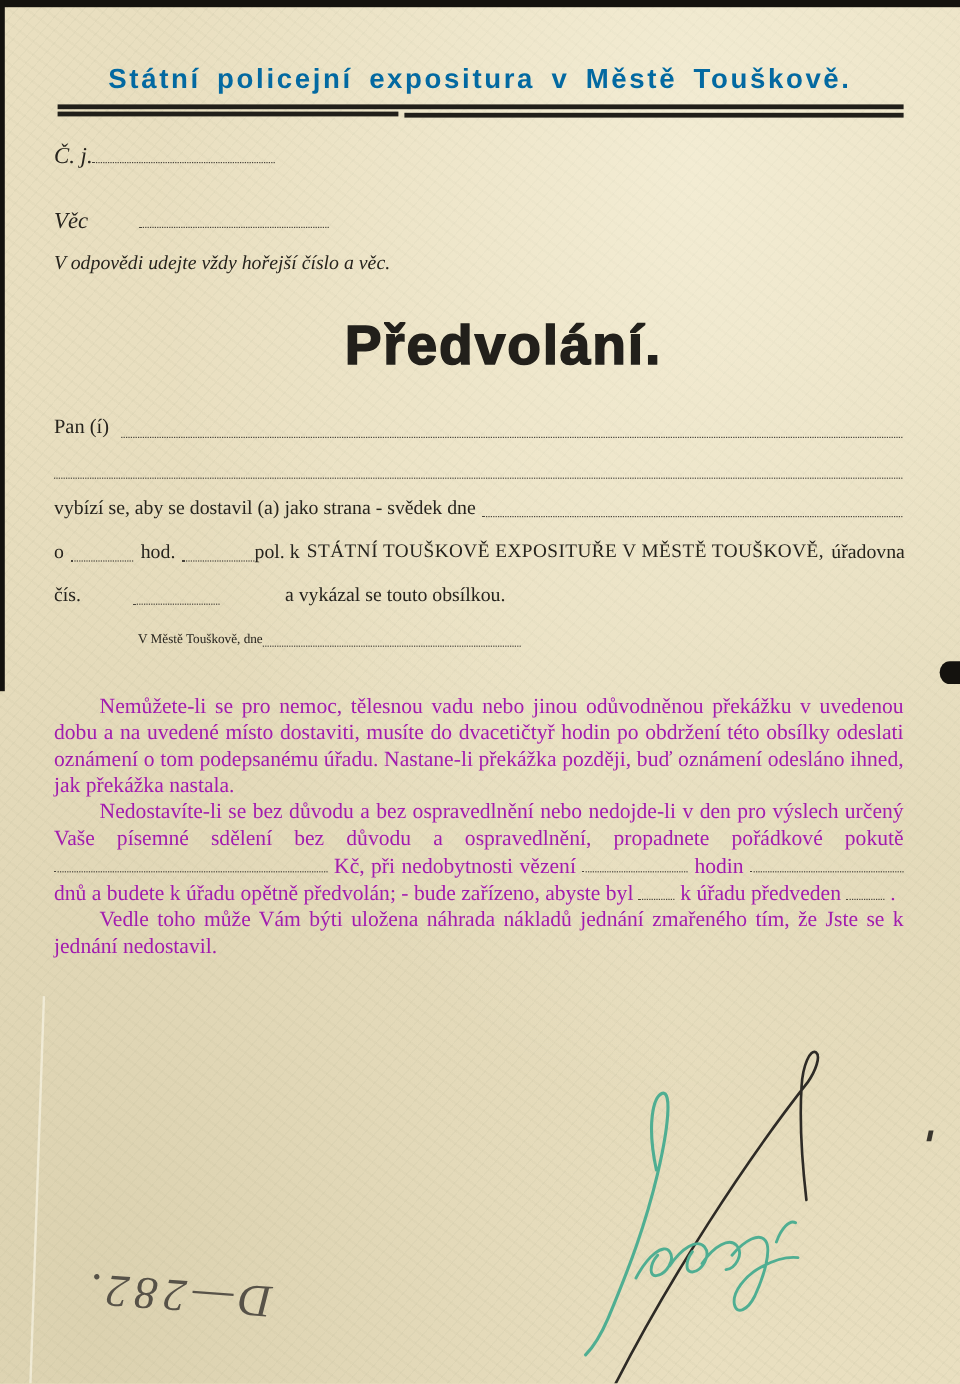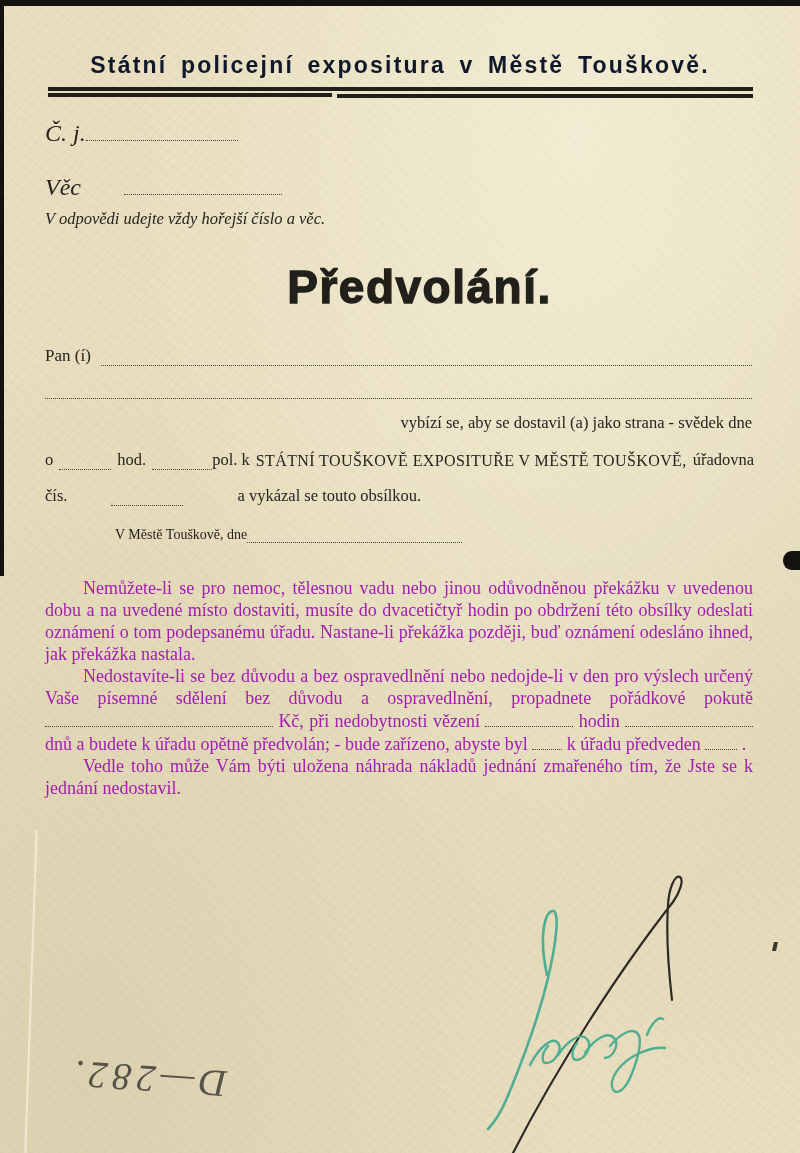--- a/index.html
+++ b/index.html
@@ -11,29 +11,29 @@
       radial-gradient(ellipse at 10% 95%, rgba(188,178,138,.30), transparent 50%),
       radial-gradient(ellipse at 95% 60%, rgba(200,190,150,.22), transparent 45%),
       repeating-linear-gradient(37deg, rgba(150,150,118,.05) 0 2px, transparent 2px 9px),
       repeating-linear-gradient(-49deg, rgba(120,135,110,.05) 0 1px, transparent 1px 7px);
     color:#26231d;}
   .abs{position:absolute;}
   .edge{background:#14120e;}
   .rule{position:absolute;background:#211f1a;height:3.5px;}
   .masthead{left:0;right:0;top:52px;text-align:center;
     font-family:"Liberation Sans", sans-serif;font-weight:700;font-size:23px;
-    letter-spacing:2.2px;word-spacing:5px;color:#0f172a;}
+    letter-spacing:2.2px;word-spacing:5px;color:#0369a1;}
   .ital{font-style:italic;}
-  .lbl-line{font-size:24px;font-style:italic;display:flex;align-items:baseline;}
+  .lbl-line{font-size:19px;font-style:italic;display:flex;align-items:baseline;}
   .dots{display:inline-block;border-bottom:1.6px dotted #4a453c;height:.95em;vertical-align:baseline;}
   .dots.grow{flex:1;}
   .doc-title{left:0;right:0;top:260px;text-align:center;
     font-family:"Liberation Sans", sans-serif;font-weight:700;font-size:46px;
     letter-spacing:1.5px;color:#22201b;margin-left:39px;-webkit-text-stroke:1.3px #22201b;}
-  .formline{font-size:16.5px;display:flex;align-items:flex-end;white-space:nowrap;}
+  .formline{font-size:16.5px;display:flex;align-items:center;white-space:nowrap;}
   .caps{font-size:16px;letter-spacing:.4px;}
   .bodytext{position:absolute;left:45px;right:47px;top:577px;}
   .para{margin:0;text-align:justify;text-indent:38px;font-size:18px;line-height:22px;color:#a21caf;}
   .hand-dark{color:#45413a;font-family:"Liberation Serif", serif;font-style:italic;
     font-size:38px;letter-spacing:5px;transform:rotate(184deg);opacity:.88;}
   .crease{position:absolute;width:2px;background:rgba(255,253,240,.55);}
   svg{display:block;}
 </style>
 </head>
 <body>
@@ -60,42 +60,42 @@
 <div class="abs ital" style="left:45px;top:209px;font-size:16.5px;">V odpovědi udejte vždy hořejší číslo a věc.</div>
 
 <div class="abs doc-title">Předvolání.</div>
 
 <div class="abs formline" style="left:45px;top:346px;right:48px;font-size:17px;">
   <span>Pan (í)</span>
   <span class="dots grow" style="margin-left:10px;"></span>
 </div>
 <div class="abs" style="left:45px;right:48px;top:386px;border-bottom:1.6px dotted #4a453c;height:12px;"></div>
 
-<div class="abs formline" style="left:45px;top:413px;right:48px;flex-direction:column;">
+<div class="abs formline" style="left:45px;top:413px;right:48px;">
   <span>vybízí se, aby se dostavil (a) jako strana - svědek dne</span>
   <span class="dots grow" style="margin-left:6px;"></span>
 </div>
 
 <div class="abs formline" style="left:45px;top:450px;">
   <span>o</span>
   <span class="dots" style="width:52px;margin:0 6px;"></span>
   <span>hod.</span>
   <span class="dots" style="width:60px;margin-left:6px;"></span>
   <span>pol. k</span>
   <span class="caps" style="margin-left:6px;">STÁTNÍ TOUŠKOVĚ EXPOSITUŘE V MĚSTĚ TOUŠKOVĚ,</span>
   <span style="margin-left:6px;">úřadovna</span>
 </div>
 
 <div class="abs formline" style="left:45px;top:486px;gap:44px;">
   <span>čís.</span>
   <span class="dots" style="width:72px;margin-right:10px;"></span>
   <span>a vykázal se touto obsílkou.</span>
 </div>
 
-<div class="abs formline" style="left:115px;top:527px;font-size:14px;">
+<div class="abs formline" style="left:115px;top:527px;font-size:11px;">
   <span>V Městě Touškově, dne</span>
   <span class="dots" style="width:215px;"></span>
 </div>
 
 <div class="bodytext">
   <p class="para">Nemůžete-li se pro nemoc, tělesnou vadu nebo jinou odůvodněnou překážku v uvedenou dobu a na uvedené místo dostaviti, musíte do dvacetičtyř hodin po obdržení této obsílky odeslati oznámení o tom podepsanému úřadu. Nastane-li překážka později, buď oznámení odesláno ihned, jak překážka nastala.</p>
   <p class="para">
     <span>Nedostavíte-li se bez důvodu a bez ospravedlnění nebo nedojde-li v den pro výslech určený Vaše písemné sdělení bez důvodu a ospravedlnění, propadnete pořádkové pokutě</span>
     <span class="dots" style="width:228px;"></span>
     <span>Kč, při nedobytnosti vězení</span>

